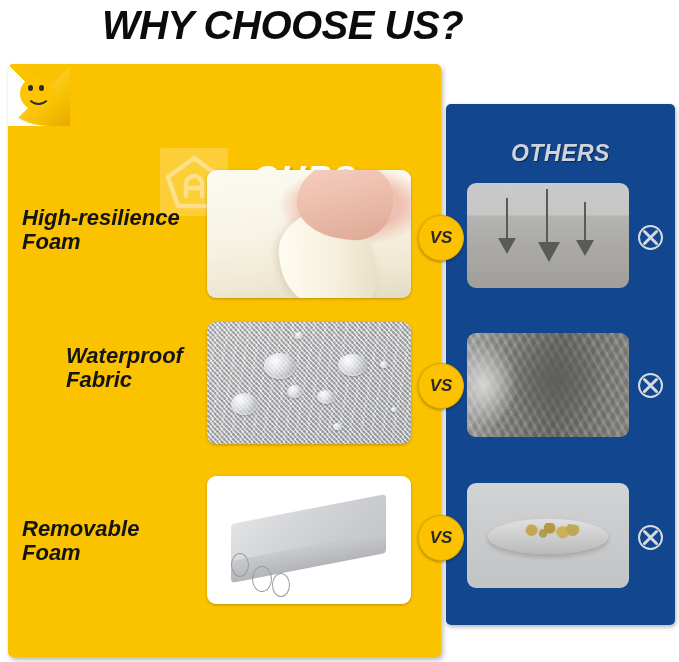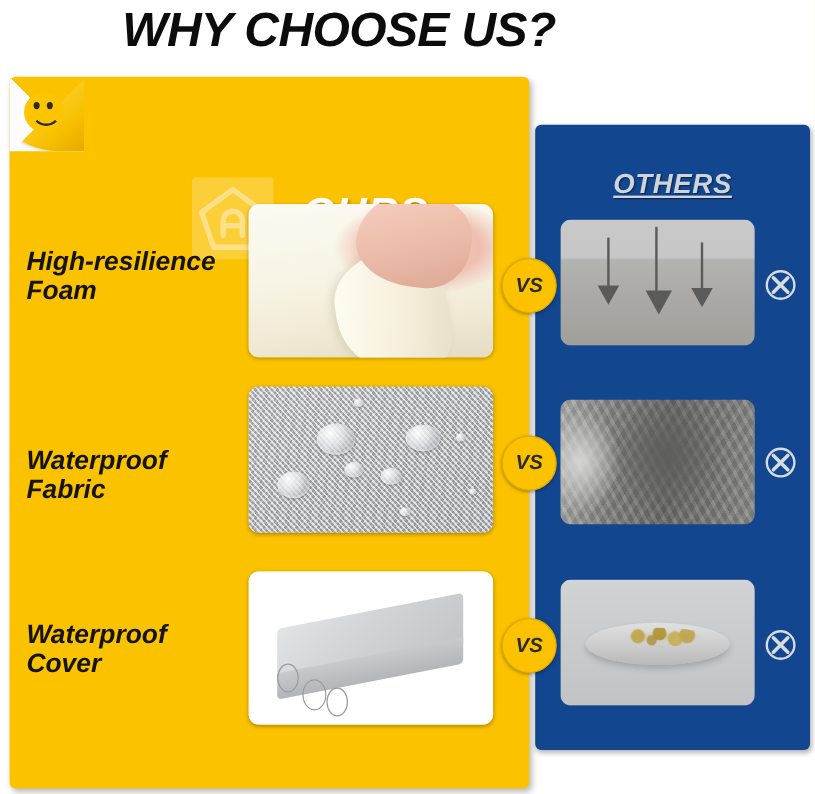--- a/index.html
+++ b/index.html
@@ -48,21 +48,20 @@
     left: 0;
     top: 36px;
     width: 229px;
     text-align: center;
     font-size: 23px;
     font-weight: bold;
     font-style: italic;
     letter-spacing: 0.5px;
     color: #cfd4da;
     text-shadow: 1px 1px 1px rgba(0,0,0,0.45);
-    text-decoration: underline;
   }
 
   
   #ours-panel {
     position: absolute;
     left: 8px;
     top: 64px;
     width: 433px;
     height: 593px;
     background: #fbc200;
@@ -372,21 +371,21 @@
 
 <div class="vs-badge" style="left:418px; top:215px;">VS</div>
 
 <div class="x-circle" style="left:637px; top:224px;">
   <svg width="27" height="27" viewBox="0 0 27 27">
     <circle cx="13.5" cy="13.5" r="11.5" fill="none" stroke="#d6dbe1" stroke-width="2"></circle>
     <path d="M7.5 7.5 L19.5 19.5 M19.5 7.5 L7.5 19.5" stroke="#d6dbe1" stroke-width="3" stroke-linecap="round"></path>
   </svg>
 </div>
 
-<div class="feature-label" style="top:372px;">Waterproof Fabric</div>
+<div class="feature-label" style="top:344px;margin-left:44px;">Waterproof Fabric</div>
 
 <div class="ours-photo" style="left:207px; top:322px; width:204px; height:122px;">
   <div class="photo-drops">
     <span class="drop" style="left:28%; top:25%; width:32px; height:26px;"></span>
     <span class="drop" style="left:64%; top:26%; width:29px; height:22px;"></span>
     <span class="drop" style="left:12%; top:58%; width:27px; height:22px;"></span>
     <span class="drop" style="left:39%; top:52%; width:16px; height:13px;"></span>
     <span class="drop" style="left:54%; top:56%; width:18px; height:14px;"></span>
     <span class="drop" style="left:43%; top:8%; width:8px; height:7px;"></span>
     <span class="drop" style="left:85%; top:32%; width:8px; height:7px;"></span>
@@ -401,21 +400,21 @@
 
 <div class="vs-badge" style="left:418px; top:363px;">VS</div>
 
 <div class="x-circle" style="left:637px; top:372px;">
   <svg width="27" height="27" viewBox="0 0 27 27">
     <circle cx="13.5" cy="13.5" r="11.5" fill="none" stroke="#d6dbe1" stroke-width="2"></circle>
     <path d="M7.5 7.5 L19.5 19.5 M19.5 7.5 L7.5 19.5" stroke="#d6dbe1" stroke-width="3" stroke-linecap="round"></path>
   </svg>
 </div>
 
-<div class="feature-label" style="top:517px;">Waterproof Cover</div>
+<div class="feature-label" style="top:517px;">Removable Foam</div>
 
 <div class="ours-photo" style="left:207px; top:476px; width:204px; height:128px;">
   <div class="photo-cover">
     <span class="slab-top"></span>
     <span class="slab-front"></span>
     <span class="tie" style="left:12%; top:60%; width:16px; height:22px;"></span>
     <span class="tie" style="left:22%; top:70%; width:18px; height:24px;"></span>
     <span class="tie" style="left:32%; top:76%; width:16px; height:22px;"></span>
   </div>
 </div>

